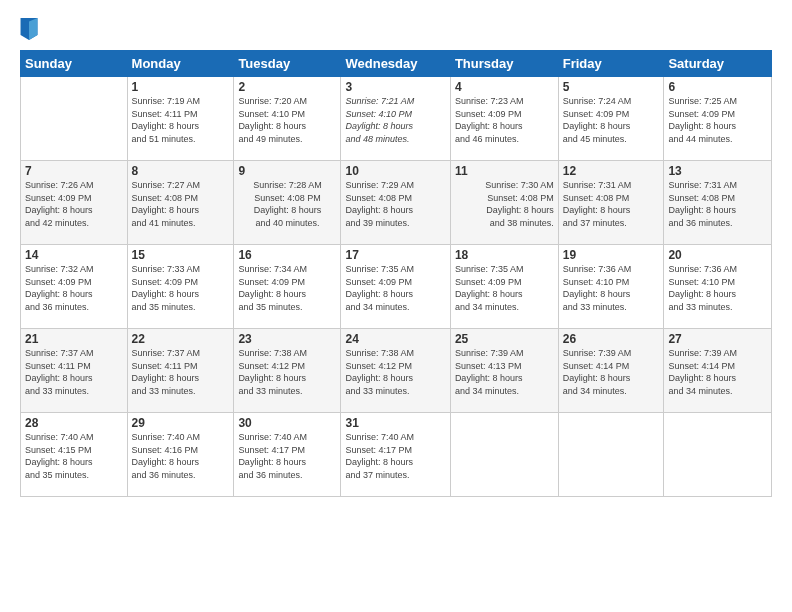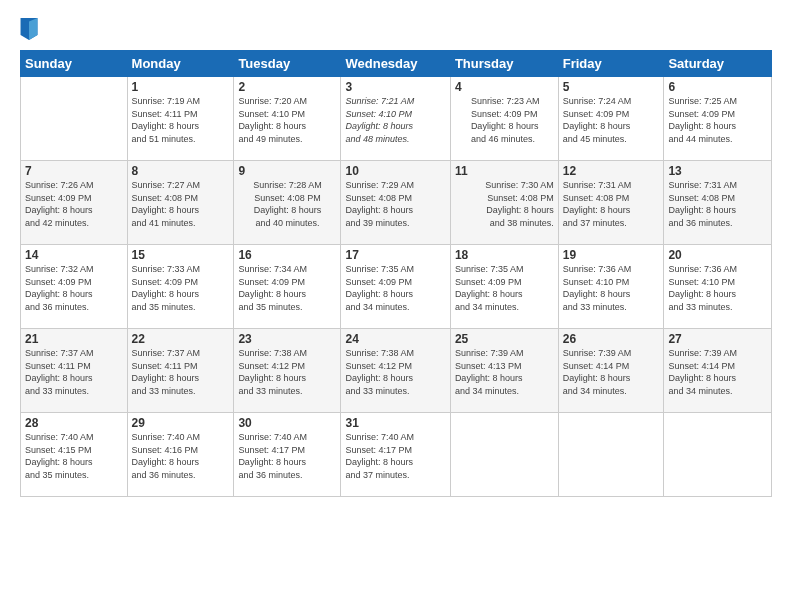--- a/index.html
+++ b/index.html
@@ -146,21 +146,21 @@
           </td>
           <td>
             <span class="day-number">3</span>
             <div class="day-info" style="white-space: pre-line; font-style: italic;">Sunrise: 7:21 AM
 Sunset: 4:10 PM
 Daylight: 8 hours
 and 48 minutes.</div>
           </td>
           <td>
             <span class="day-number">4</span>
-            <div class="day-info" style="white-space: pre-line; margin-left: 16px;">Sunrise: 7:23 AM
+            <div class="day-info" style="white-space: pre-line;">Sunrise: 7:23 AM
 Sunset: 4:09 PM
 Daylight: 8 hours
 and 46 minutes.</div>
           </td>
           <td>
             <span class="day-number">5</span>
             <div class="day-info" style="white-space: pre-line;">Sunrise: 7:24 AM
 Sunset: 4:09 PM
 Daylight: 8 hours
 and 45 minutes.</div>

